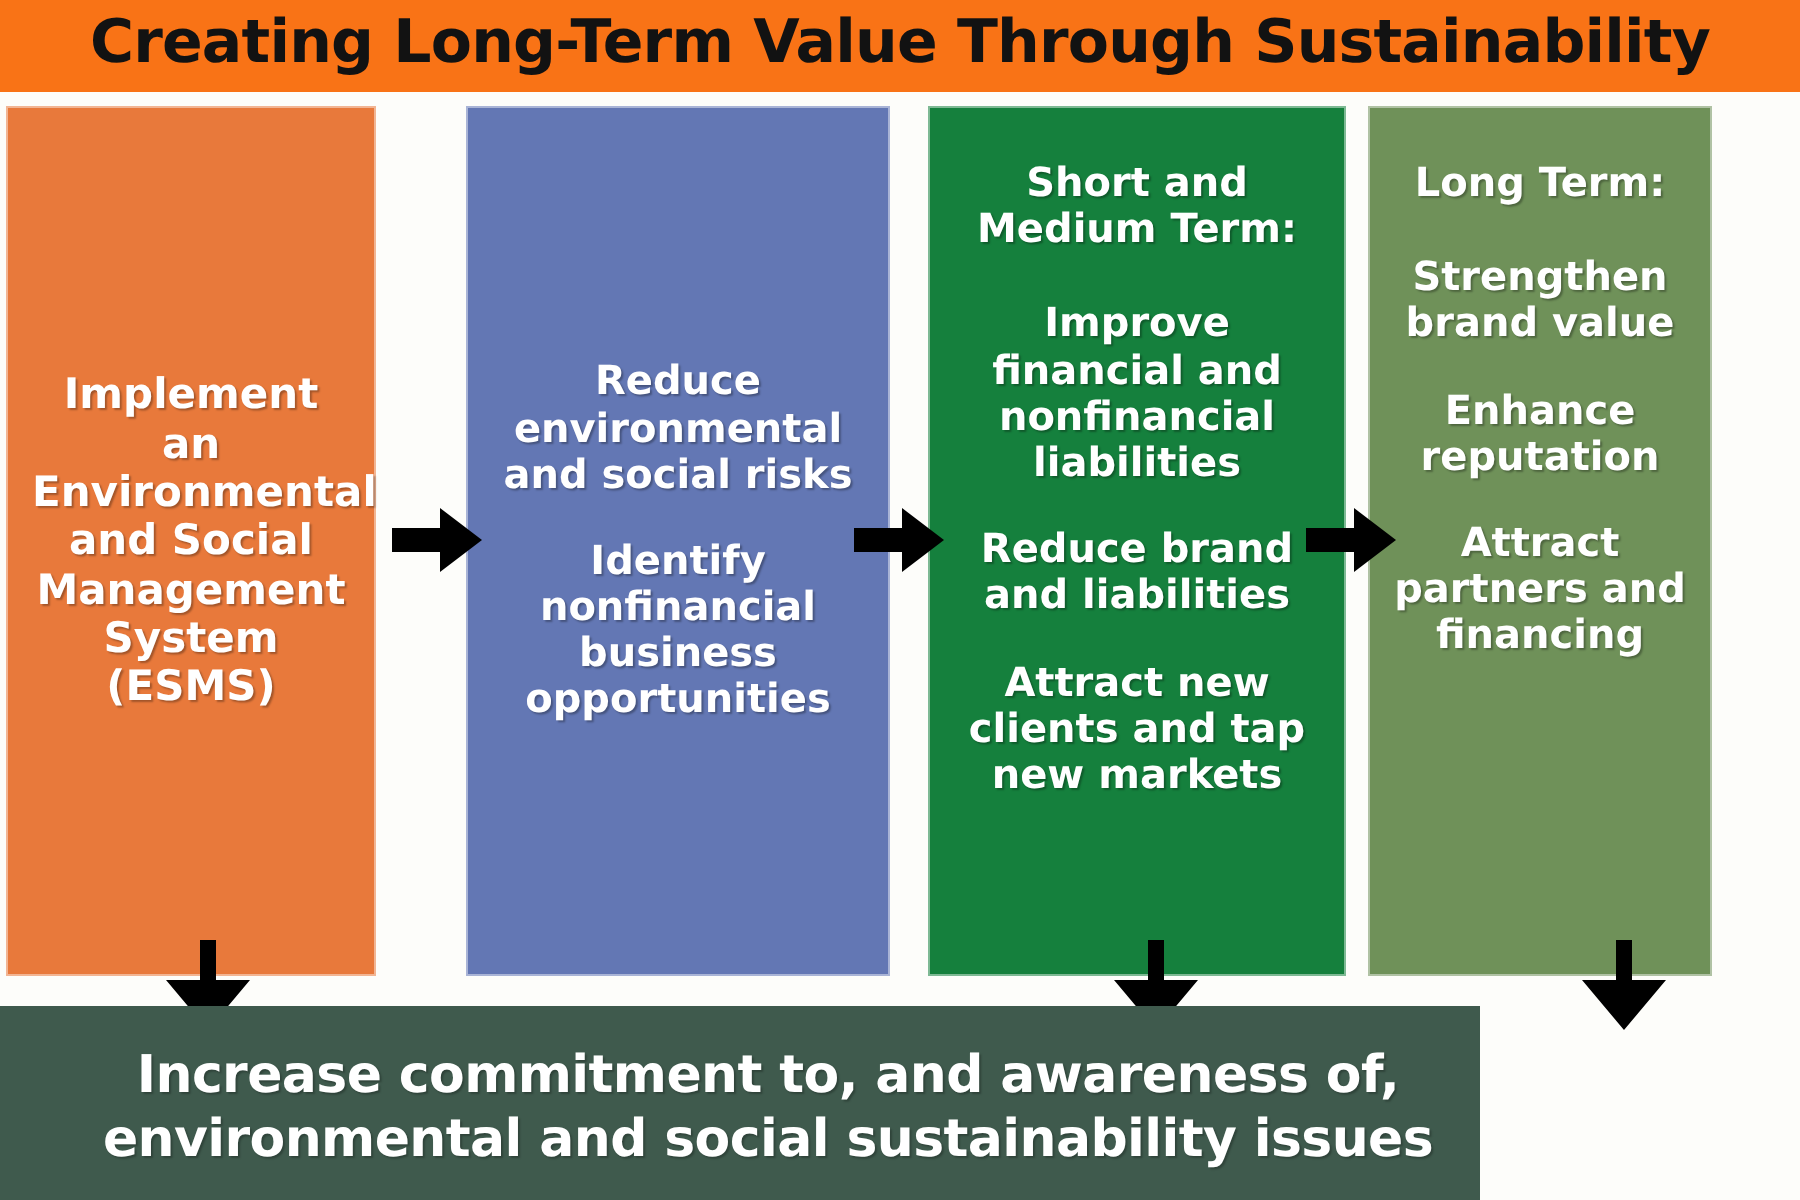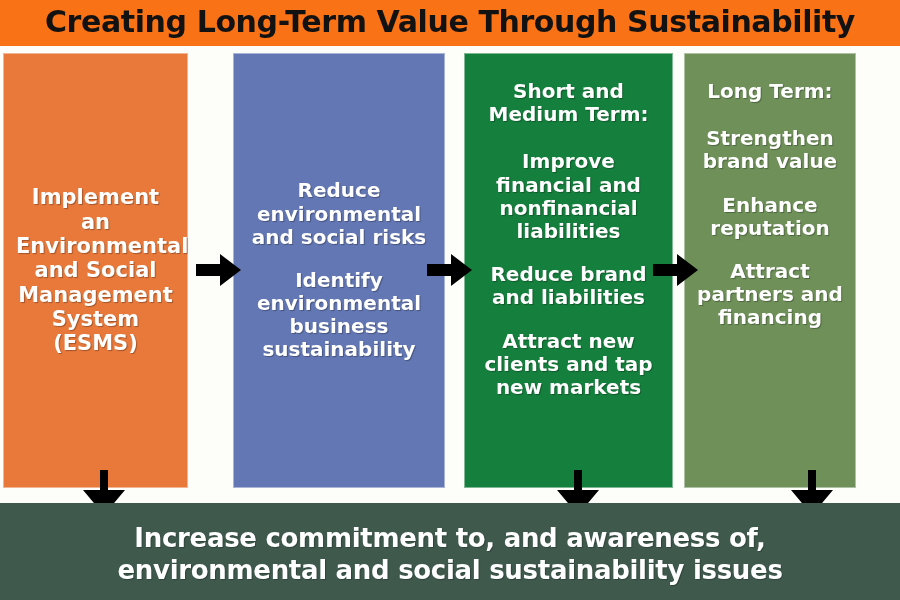--- a/index.html
+++ b/index.html
@@ -107,26 +107,27 @@
   .arrow-down svg { display: block; }
   #arrow-d-1 { left: 82px; }
   #arrow-d-2 { left: 556px; }
   #arrow-d-3 { left: 790px; }
 
   
   #banner {
     position: absolute;
     left: 0;
     top: 503px;
-    width: 900px;
+    width: 712px;
     height: 97px;
     background: #3f5a4d;
     display: flex;
     align-items: center;
     justify-content: center;
+    padding-left: 28px;
   }
   #banner-text {
     text-align: center;
     color: #ffffff;
     font-family: "DejaVu Sans", sans-serif;
     font-weight: bold;
     font-size: 26px;
     line-height: 1.2;
     letter-spacing: -0.3px;
     text-shadow: 1px 1px 1px rgba(0,0,0,0.25);
@@ -140,21 +141,21 @@
 <div id="canvas">
 
   <div id="title">Creating Long-Term Value Through Sustainability</div>
 
   <div class="column" id="col-1">
     <p class="col-block">Implement an Environmental and Social Management System (ESMS)</p>
   </div>
 
   <div class="column" id="col-2">
     <p class="col-block">Reduce environmental and social risks</p>
-    <p class="col-block">Identify environmental business sustainability</p>
+    <p class="col-block">Identify nonfinancial business opportunities</p>
   </div>
 
   <div class="column top-aligned" id="col-3">
     <p class="col-block heading">Short and Medium Term:</p>
     <p class="col-block">Improve financial and nonfinancial liabilities</p>
     <p class="col-block">Reduce brand and liabilities</p>
     <p class="col-block">Attract new clients and tap new markets</p>
   </div>
 
   <div class="column top-aligned" id="col-4">

